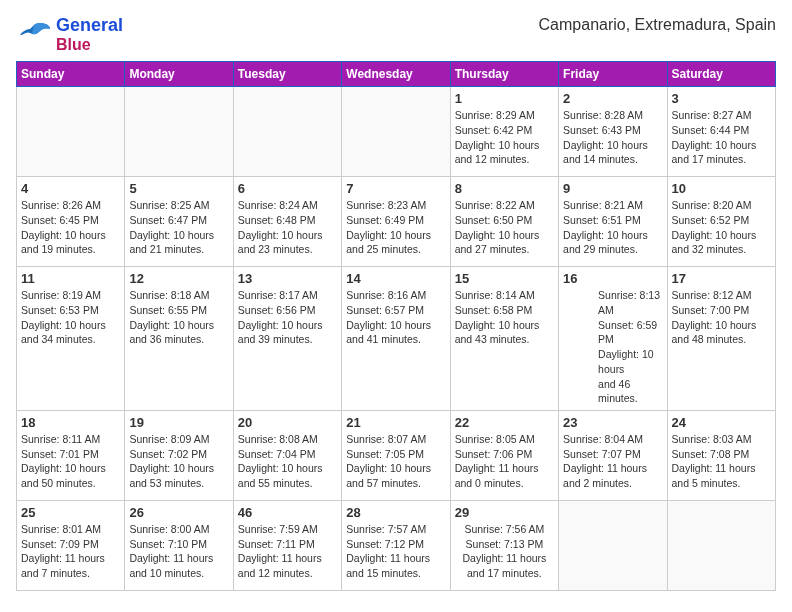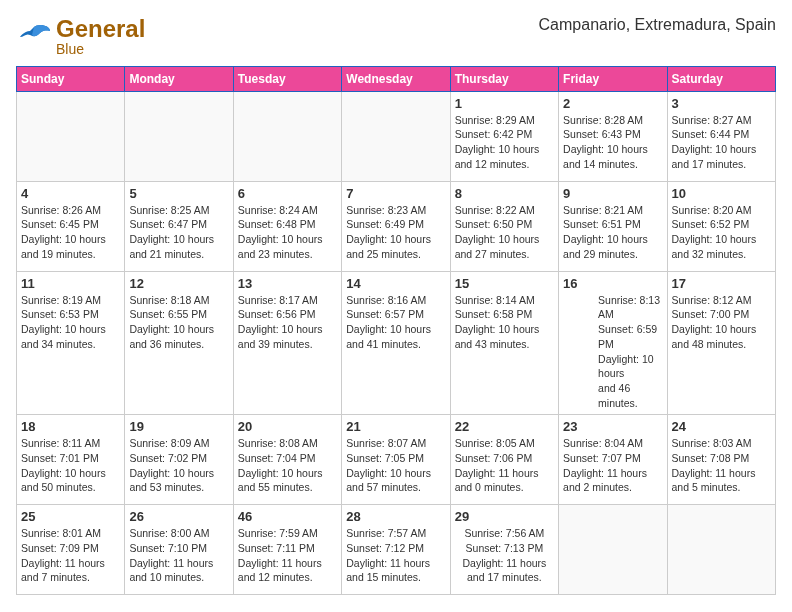--- a/index.html
+++ b/index.html
@@ -23,21 +23,21 @@
     }
     .title-section { text-align: right; }
     .month-title { font-size: 36px; font-weight: bold; color: #333; line-height: 1.1; }
     .subtitle { font-size: 16px; color: #333; }
     .calendar {
       width: 100%;
       border-collapse: collapse;
       font-size: 11px;
     }
     .calendar th {
-      background: #ec4899;
+      background: #a21caf;
       color: #fff;
       padding: 5px 4px;
       text-align: left;
       font-size: 12px;
       font-weight: bold;
       border: 1px solid #2060c0;
     }
     .calendar td {
       border: 1px solid #ccc;
       vertical-align: top;
@@ -64,22 +64,22 @@
 <body>
 
 <div class="header-section">
   <div class="logo">
     <svg width="36" height="28" viewBox="0 0 36 28">
       <path d="M18 4 C22 0, 34 2, 34 8 C34 8, 28 6, 24 10 C20 14, 18 14, 14 12 C10 10, 8 14, 4 14 C4 14, 8 8, 14 8 Z" fill="#1a6fbd"></path>
       <path d="M18 4 C22 0, 34 2, 34 8 C34 8, 28 6, 24 10 C20 14, 18 14, 16 12 L18 4Z" fill="#3a8fdd"></path>
     </svg>
     <div>
       <div style="display:flex; flex-direction:column; line-height:1.1;">
-        <span style="font-size:24px;font-weight:bold;color:#a16207;">General</span>
-        <span style="font-size:14px;font-weight:normal;color:#a16207;">Blue</span>
+        <span style="font-size:18px;font-weight:bold;color:#1d4ed8;">General</span>
+        <span style="font-size:16px;font-weight:bold;color:#be185d;">Blue</span>
       </div>
     </div>
   </div>
   <div class="title-section">
     <div class="subtitle">Campanario, Extremadura, Spain</div>
   </div>
 </div>
 
 <table class="calendar">
   <thead>

